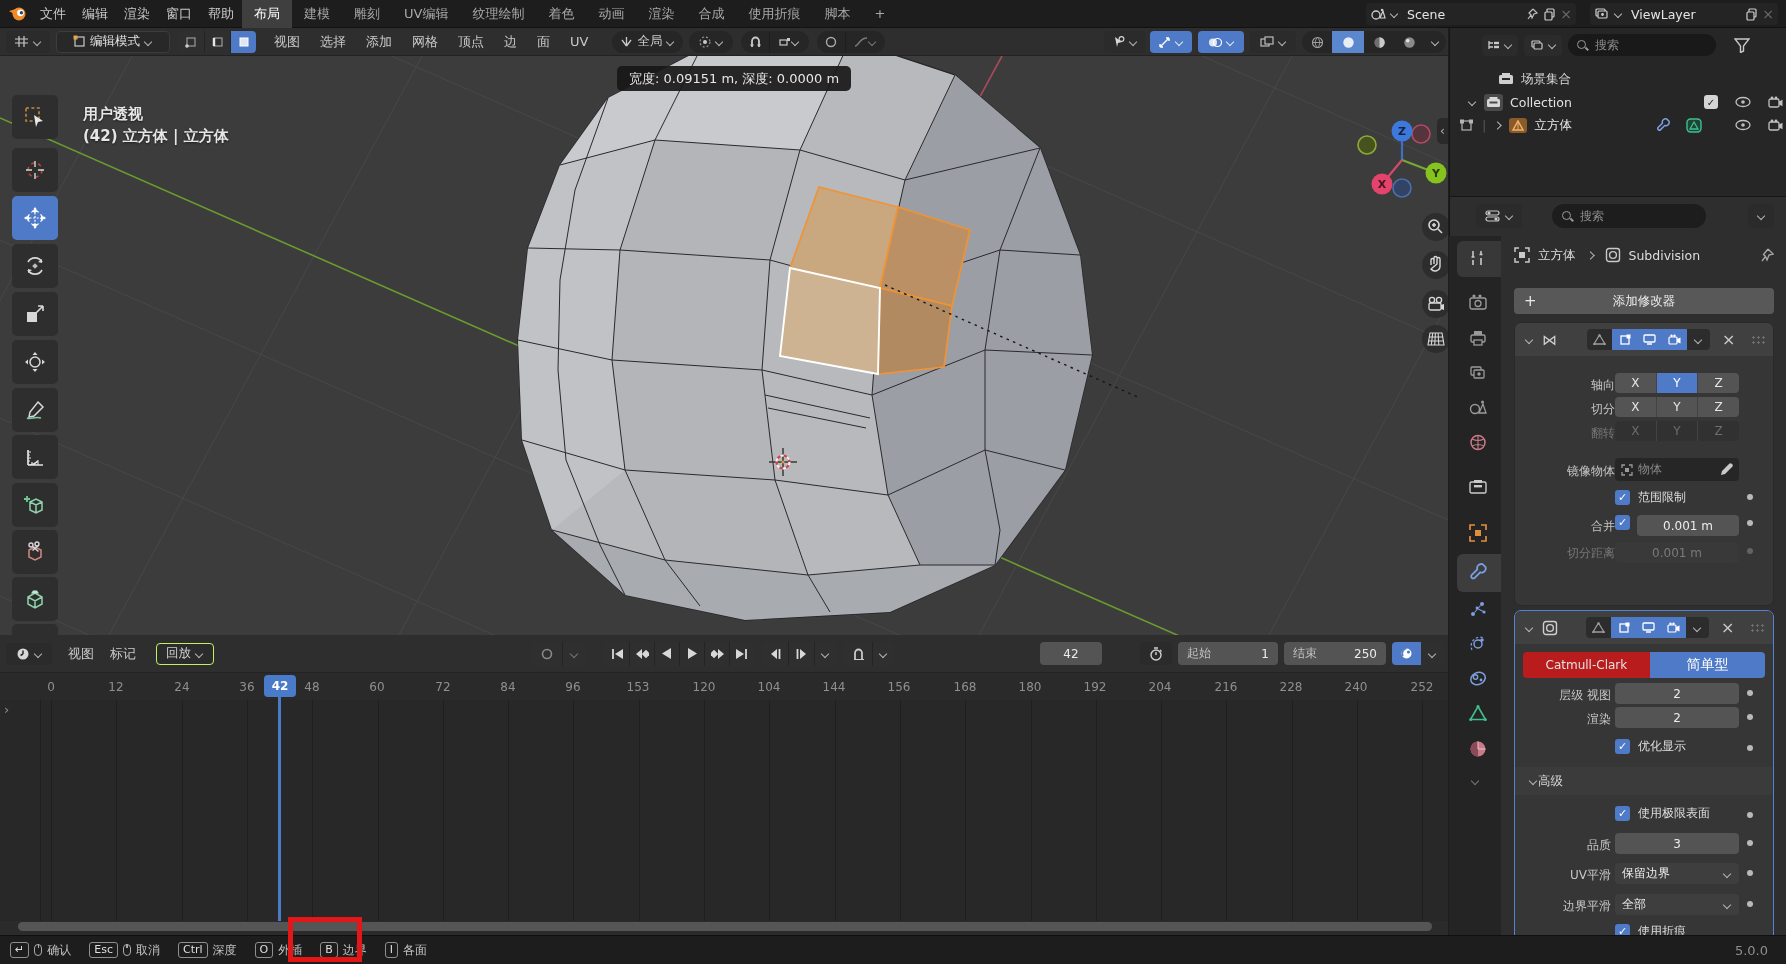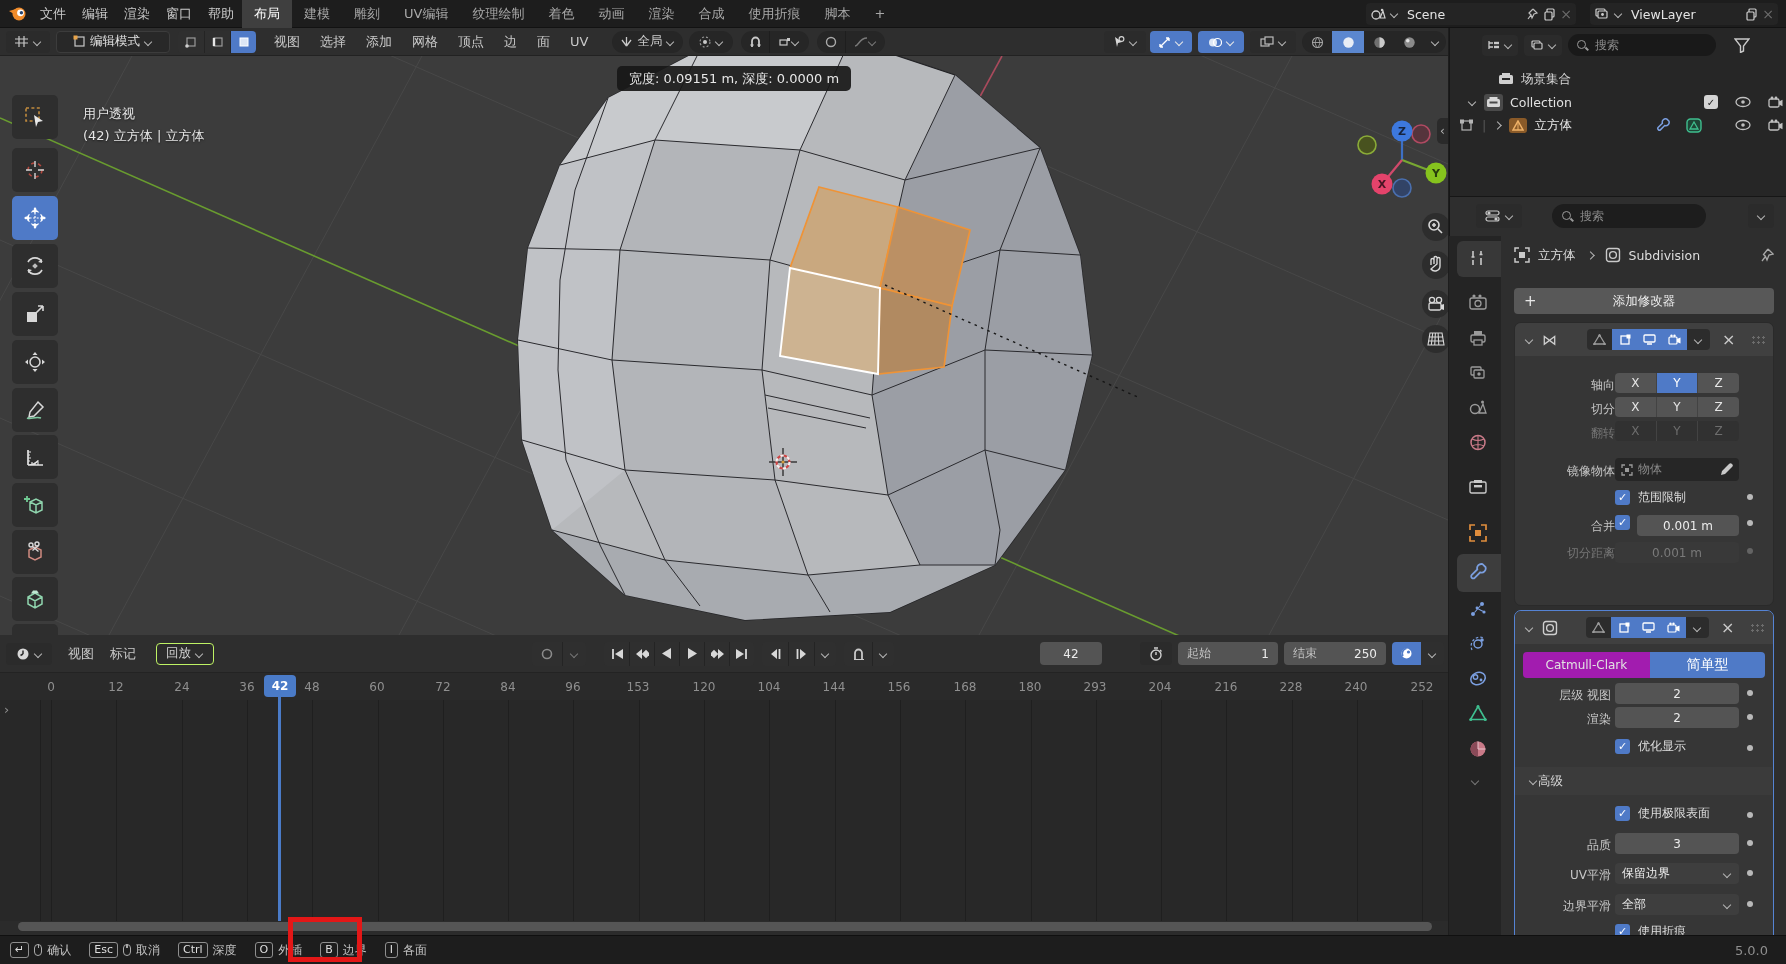--- a/index.html
+++ b/index.html
@@ -358,21 +358,21 @@
           <rect x="1429" y="303" width="12" height="7" rx="1.5" fill="none" stroke="#d8d8d8" stroke-width="1.3"></rect>
           <path d="M1441,305l3,-1v6l-3,-1" fill="#d8d8d8"></path>
         </g>
       <g>
           <circle cx="1436" cy="339" r="14" fill="#2a2a2a" opacity="0.85"></circle>
           <path d="M1430,333h12l2,12h-16z M1432.7,333l-1.4,12 M1435.4,333l-0.7,12 M1438.1,333l0.7,12 M1428.7,337h14.6 M1428,341h16" fill="none" stroke="#d8d8d8" stroke-width="1.1"></path>
         </g>
     </g>
   </svg>
 
-  <div class="ab" style="left:83px;top:103px;color:#e6e6e6;font-size:13px;line-height:22px;font-weight:normal;text-shadow:0 1px 2px #0008">
+  <div class="ab" style="left:83px;top:103px;color:#e6e6e6;font-size:15px;line-height:22px;font-weight:bold;text-shadow:0 1px 2px #0008">
     <div>用户透视</div>
     <div>(42) 立方体 | 立方体</div>
   </div>
 
   <div class="ab" style="left:617px;top:66px;height:25px;background:rgba(24,24,24,0.92);border-radius:5px;padding:0 12px;display:flex;align-items:center">
     <span style="color:#e8e8e8;font-size:13px;white-space:nowrap">宽度: 0.09151 m, 深度: 0.0000 m</span>
   </div>
 
   <div class="ab" style="left:1437px;top:118px;width:11px;height:26px;background:#2a2a2a;border-radius:5px 0 0 5px;display:flex;align-items:center;justify-content:center;color:#b5b5b5;font-size:12px">
     <span>‹</span>
@@ -589,21 +589,21 @@
       <span class="rn" style="left:421px;top:7px">72</span>
       <span class="rn" style="left:486px;top:7px">84</span>
       <span class="rn" style="left:551px;top:7px">96</span>
       <span class="rn" style="left:616px;top:7px">153</span>
       <span class="rn" style="left:682px;top:7px">120</span>
       <span class="rn" style="left:747px;top:7px">104</span>
       <span class="rn" style="left:812px;top:7px">144</span>
       <span class="rn" style="left:877px;top:7px">156</span>
       <span class="rn" style="left:943px;top:7px">168</span>
       <span class="rn" style="left:1008px;top:7px">180</span>
-      <span class="rn" style="left:1073px;top:7px">293</span>
+      <span class="rn" style="left:1073px;top:7px">192</span>
       <span class="rn" style="left:1138px;top:7px">204</span>
       <span class="rn" style="left:1204px;top:7px">216</span>
       <span class="rn" style="left:1269px;top:7px">228</span>
       <span class="rn" style="left:1334px;top:7px">240</span>
       <span class="rn" style="left:1400px;top:7px">252</span>
     </div>
 
     <div class="ab" style="left:0;top:65px;width:1448px;height:221px;background:#282828;
          background-image:repeating-linear-gradient(to right,#1f1f1f 0,#1f1f1f 1px,transparent 1px,transparent 65.3px);background-position:51px 0">
       <span class="ab" style="left:4px;top:2px;color:#8f8f8f;font-size:13px">›</span>
@@ -904,21 +904,21 @@
             </svg>
           </span>
         <span class="cell" style="background:#2c2c2c;width:23px">
             <span class="cv"></span>
           </span>
       </div>
       <span style="margin-left:12px;color:#c9c9c9;font-size:16px">×</span>
       <span class="drag" style="margin-left:16px;opacity:.6"></span>
     </div>
     <div class="ab flex" style="left:8px;top:41px;width:242px;height:26px;border-radius:4px;overflow:hidden">
-      <span class="cell" style="flex:1.1;height:26px;background:#a21caf">
+      <span class="cell" style="flex:1.1;height:26px;background:#b91c1c">
           <span style="font-size:12px;color:#e2e2e2">Catmull-Clark</span>
         </span>
       <span class="cell blue" style="flex:1;height:26px">
           <span style="font-size:14px;color:#fff">简单型</span>
         </span>
     </div>
     <div class="lab" style="left:-8px;top:76px">层级 视图</div>
     <div class="fld ab" style="left:100px;top:72px;width:124px;height:21px">
         <span>2</span>
       </div>

